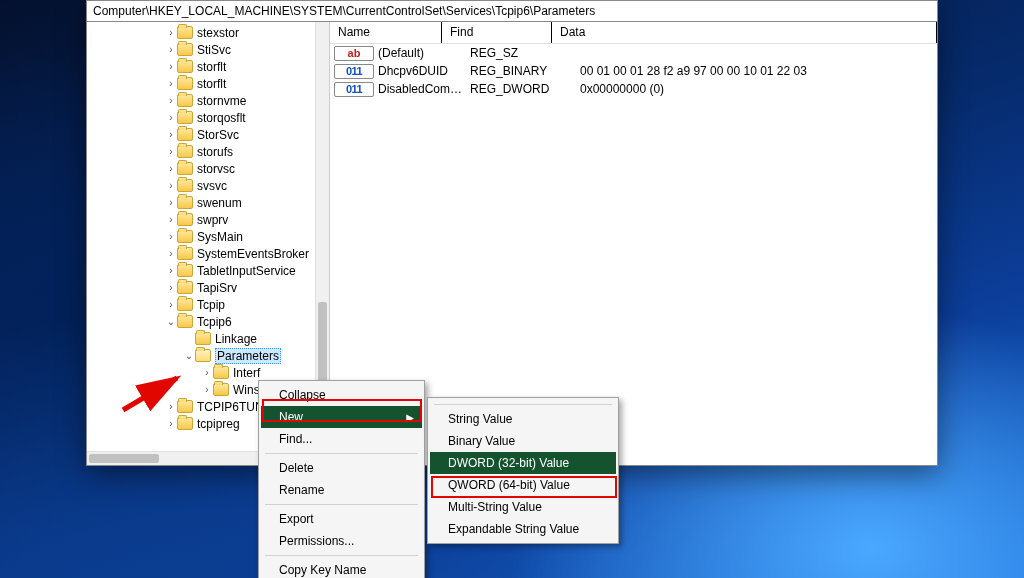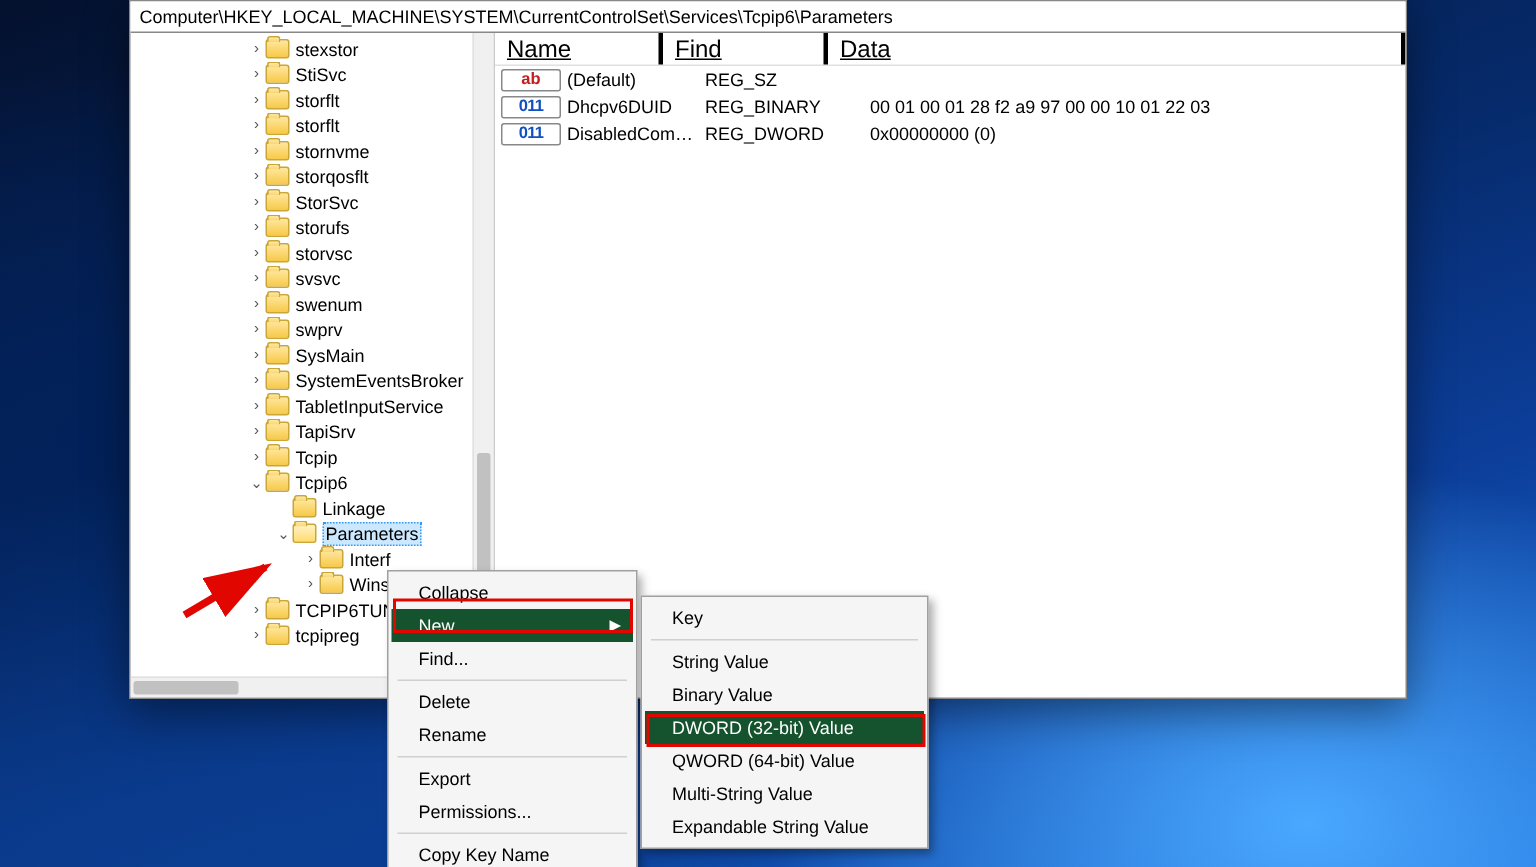--- a/index.html
+++ b/index.html
@@ -64,21 +64,21 @@
   }
   .folder-icon.open { background: linear-gradient(#fff2c4, #ffdc73); }
   .tree-label { font-size: 12px; }
   .tree-label.selected { background: #cce8ff; border: 1px dotted #3399ff; padding: 0 1px; }
 
   .values-pane { flex: 1; display: flex; flex-direction: column; }
   .cols {
     display: flex; height: 22px; border-bottom: 1px solid #e0e0e0; background: #fff;
   }
   .col-h {
-    padding: 3px 8px; border-right: 3px solid #000000; font-size: 16px; text-decoration: underline;
+    padding: 3px 8px; border-right: 1px solid #000000; font-size: 12px;
   }
   .col-name { width: 112px; }
   .col-type { width: 110px; }
   .col-data { flex: 1; }
   .rows { flex: 1; }
   .row {
     display: flex; align-items: center; height: 18px; padding-left: 4px;
   }
   .val-icon {
     width: 40px; height: 15px; flex: none; margin-right: 4px; border: 1px solid #888; border-radius: 2px;
@@ -307,21 +307,20 @@
   <div class="mi">Delete</div>
   <div class="mi">Rename</div>
   <div class="sep"></div>
   <div class="mi">Export</div>
   <div class="mi">Permissions...</div>
   <div class="sep"></div>
   <div class="mi">Copy Key Name</div>
 </div>
 
 <div class="menu" style="left:427px; top:397px; width:192px;">
-  <div class="mi">Key</div>
   <div class="sep"></div>
   <div class="mi">String Value</div>
   <div class="mi">Binary Value</div>
   <div class="mi hover">DWORD (32-bit) Value</div>
   <div class="mi">QWORD (64-bit) Value</div>
   <div class="mi">Multi-String Value</div>
   <div class="mi">Expandable String Value</div>
 </div>
 
 <div class="hl" style="left:262px; top:399px; width:160px; height:23px;"></div>

